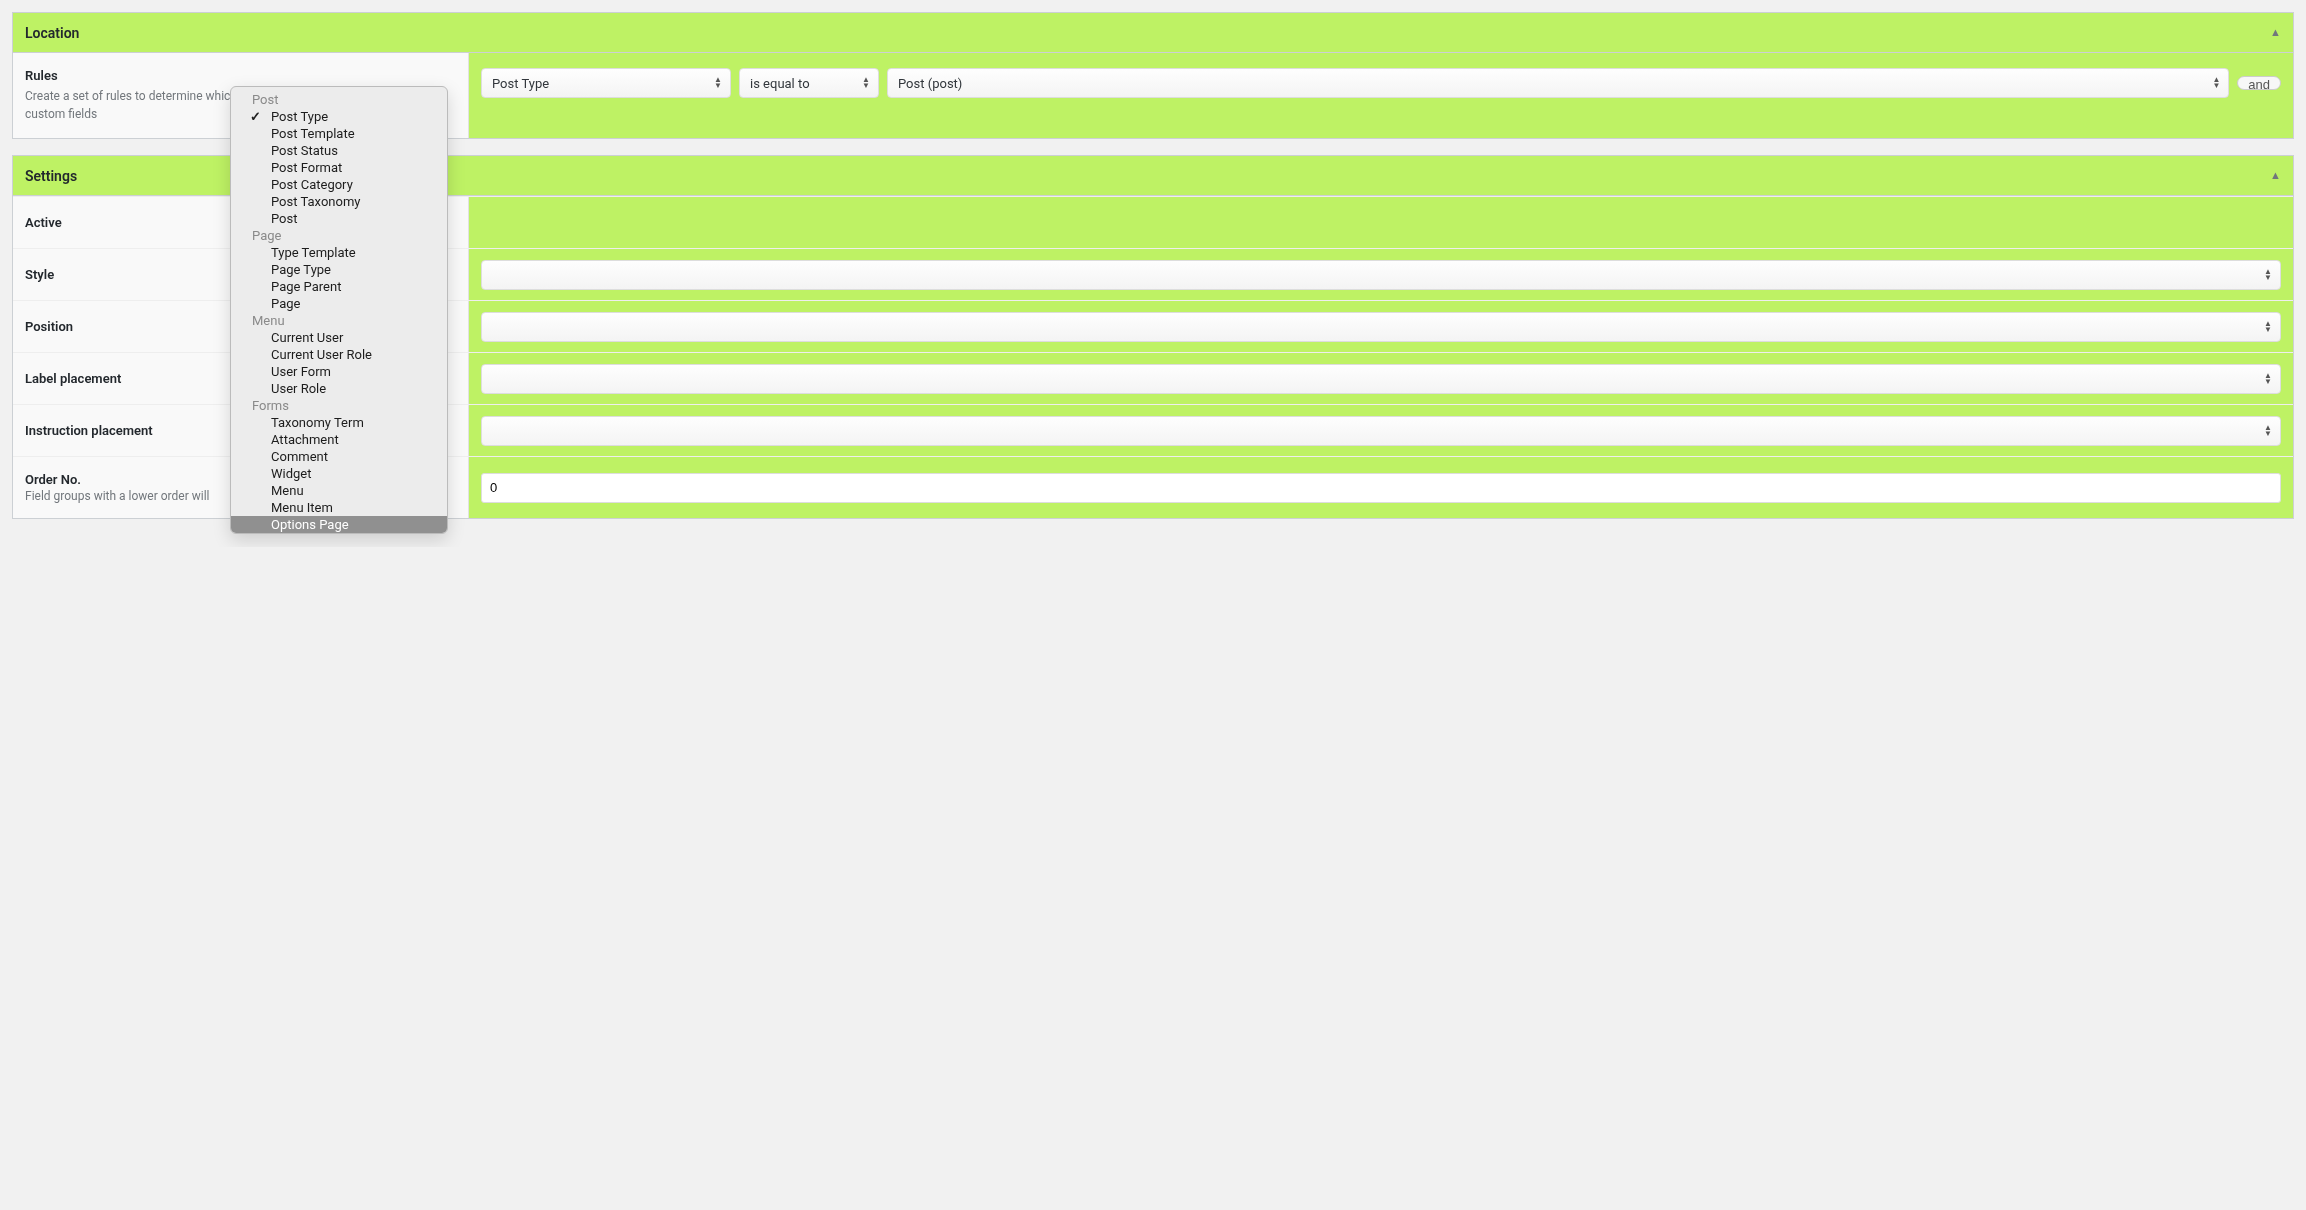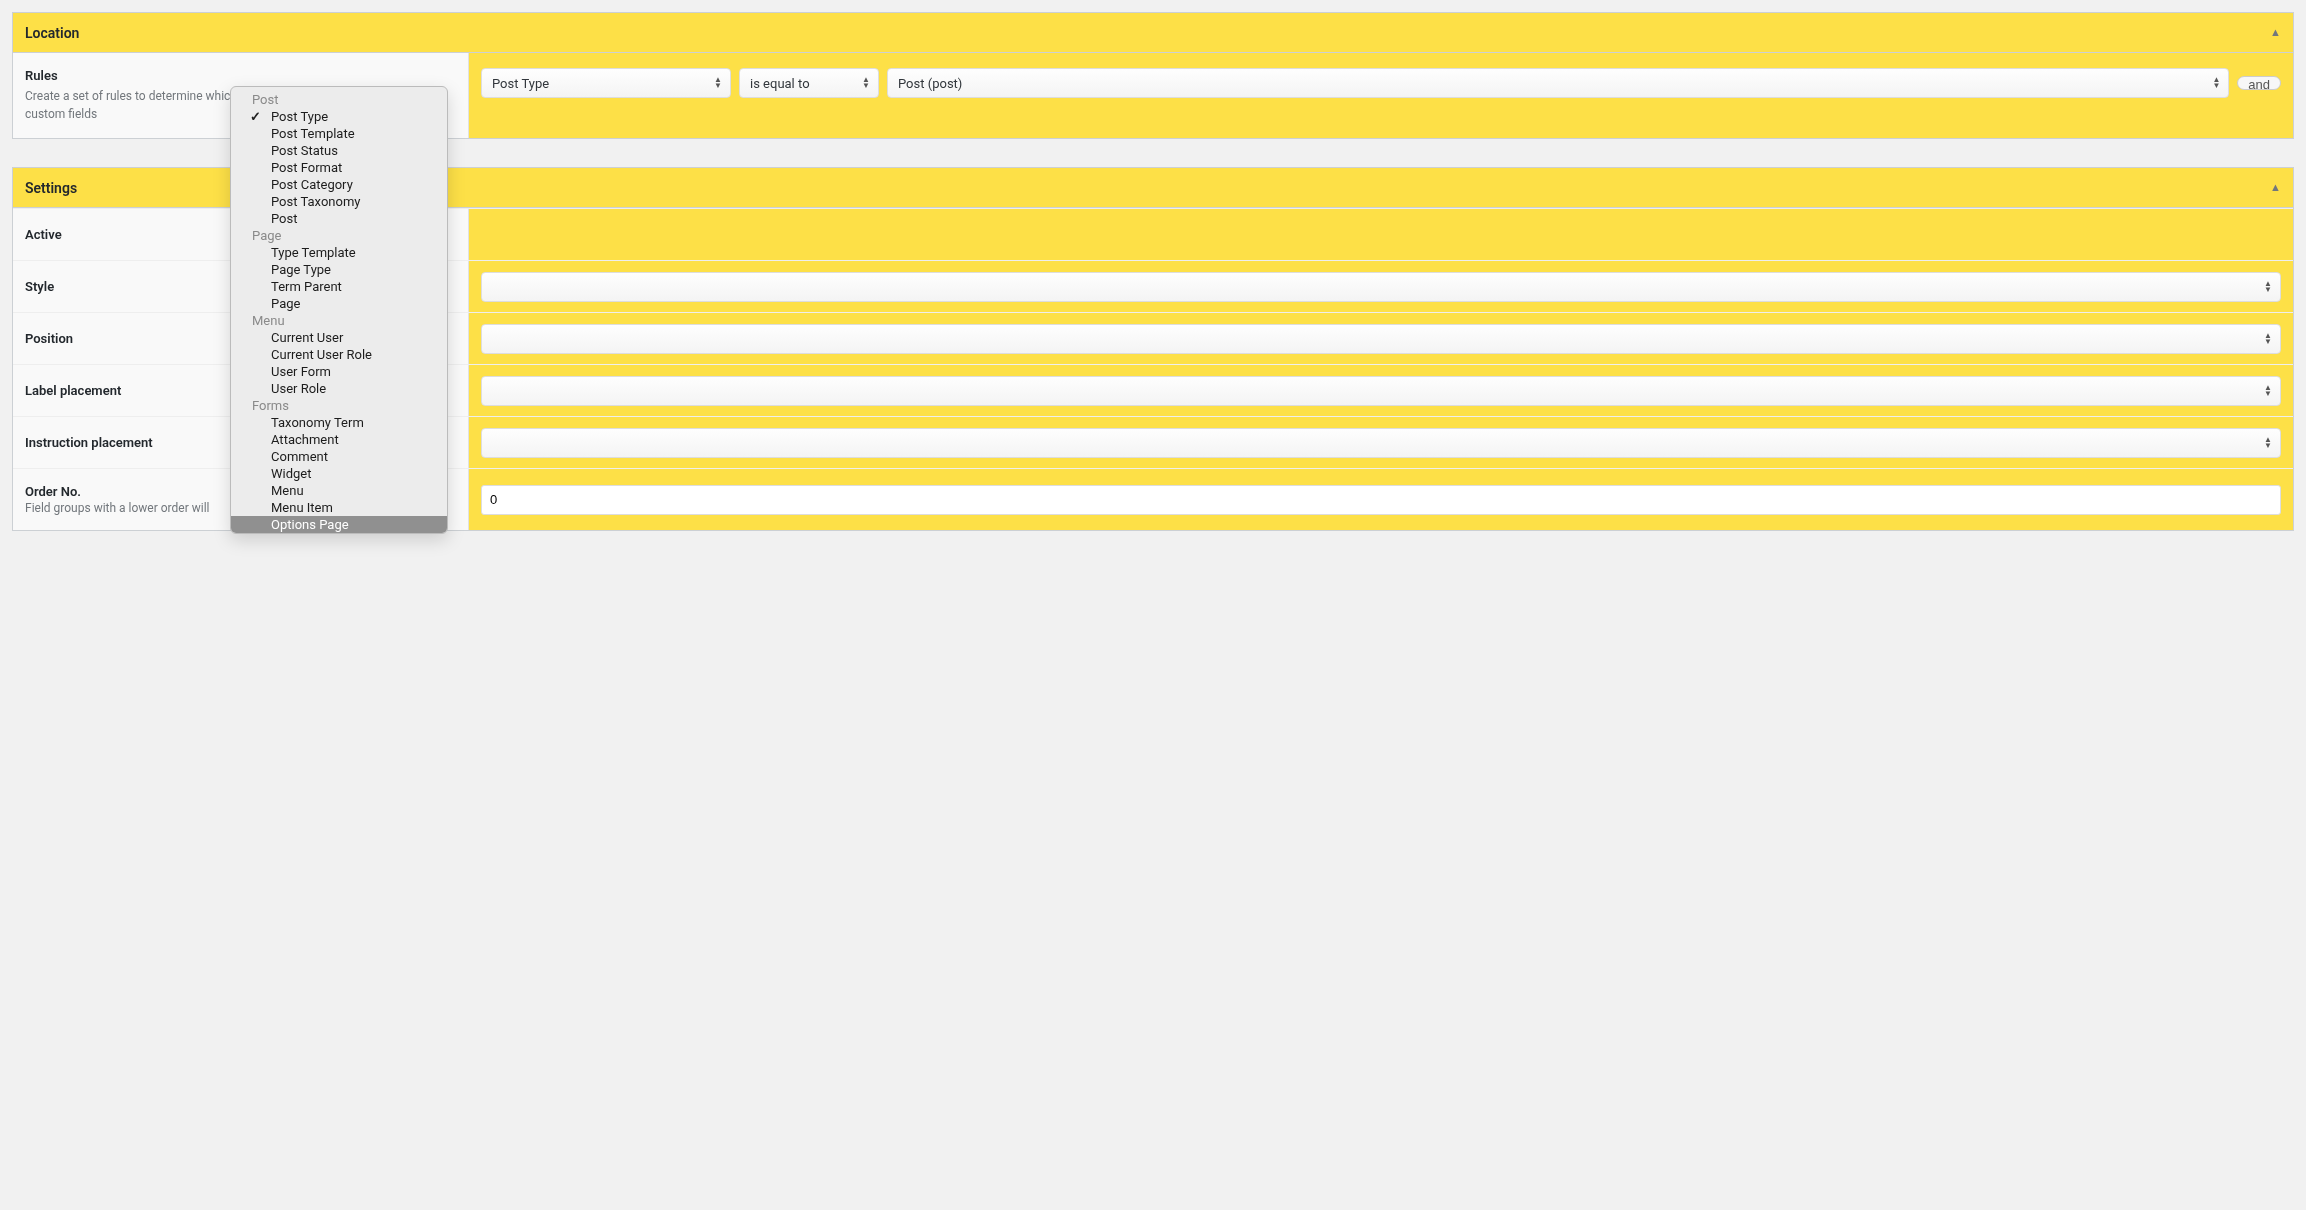--- a/index.html
+++ b/index.html
@@ -4,23 +4,23 @@
   <style>
     * { box-sizing: border-box; margin: 0; padding: 0; }
     body {
       font-family: -apple-system, BlinkMacSystemFont, "Segoe UI", Roboto, sans-serif;
       background: #f1f1f1;
       font-size: 13px;
       color: #23282d;
       padding: 12px;
     }
     .postbox {
-      background: #fde047;
+      background: #bef264;
       border: 1px solid #ccd0d4;
-      margin-bottom: 28px;
+      margin-bottom: 16px;
       position: relative;
     }
     .postbox-header {
       display: flex;
       align-items: center;
       justify-content: space-between;
       padding: 0 12px;
       height: 40px;
       border-bottom: 1px solid #ccd0d4;
     }
@@ -309,21 +309,21 @@
       <div class="dropdown-item selected">Post Type</div>
       <div class="dropdown-item">Post Template</div>
       <div class="dropdown-item">Post Status</div>
       <div class="dropdown-item">Post Format</div>
       <div class="dropdown-item">Post Category</div>
       <div class="dropdown-item">Post Taxonomy</div>
       <div class="dropdown-item">Post</div>
       <div class="dropdown-group-label">Page</div>
       <div class="dropdown-item">Type Template</div>
       <div class="dropdown-item">Page Type</div>
-      <div class="dropdown-item">Term Parent</div>
+      <div class="dropdown-item">Page Parent</div>
       <div class="dropdown-item">Page</div>
       <div class="dropdown-group-label">Menu</div>
       <div class="dropdown-item">Current User</div>
       <div class="dropdown-item">Current User Role</div>
       <div class="dropdown-item">User Form</div>
       <div class="dropdown-item">User Role</div>
       <div class="dropdown-group-label">Forms</div>
       <div class="dropdown-item">Taxonomy Term</div>
       <div class="dropdown-item">Attachment</div>
       <div class="dropdown-item">Comment</div>

